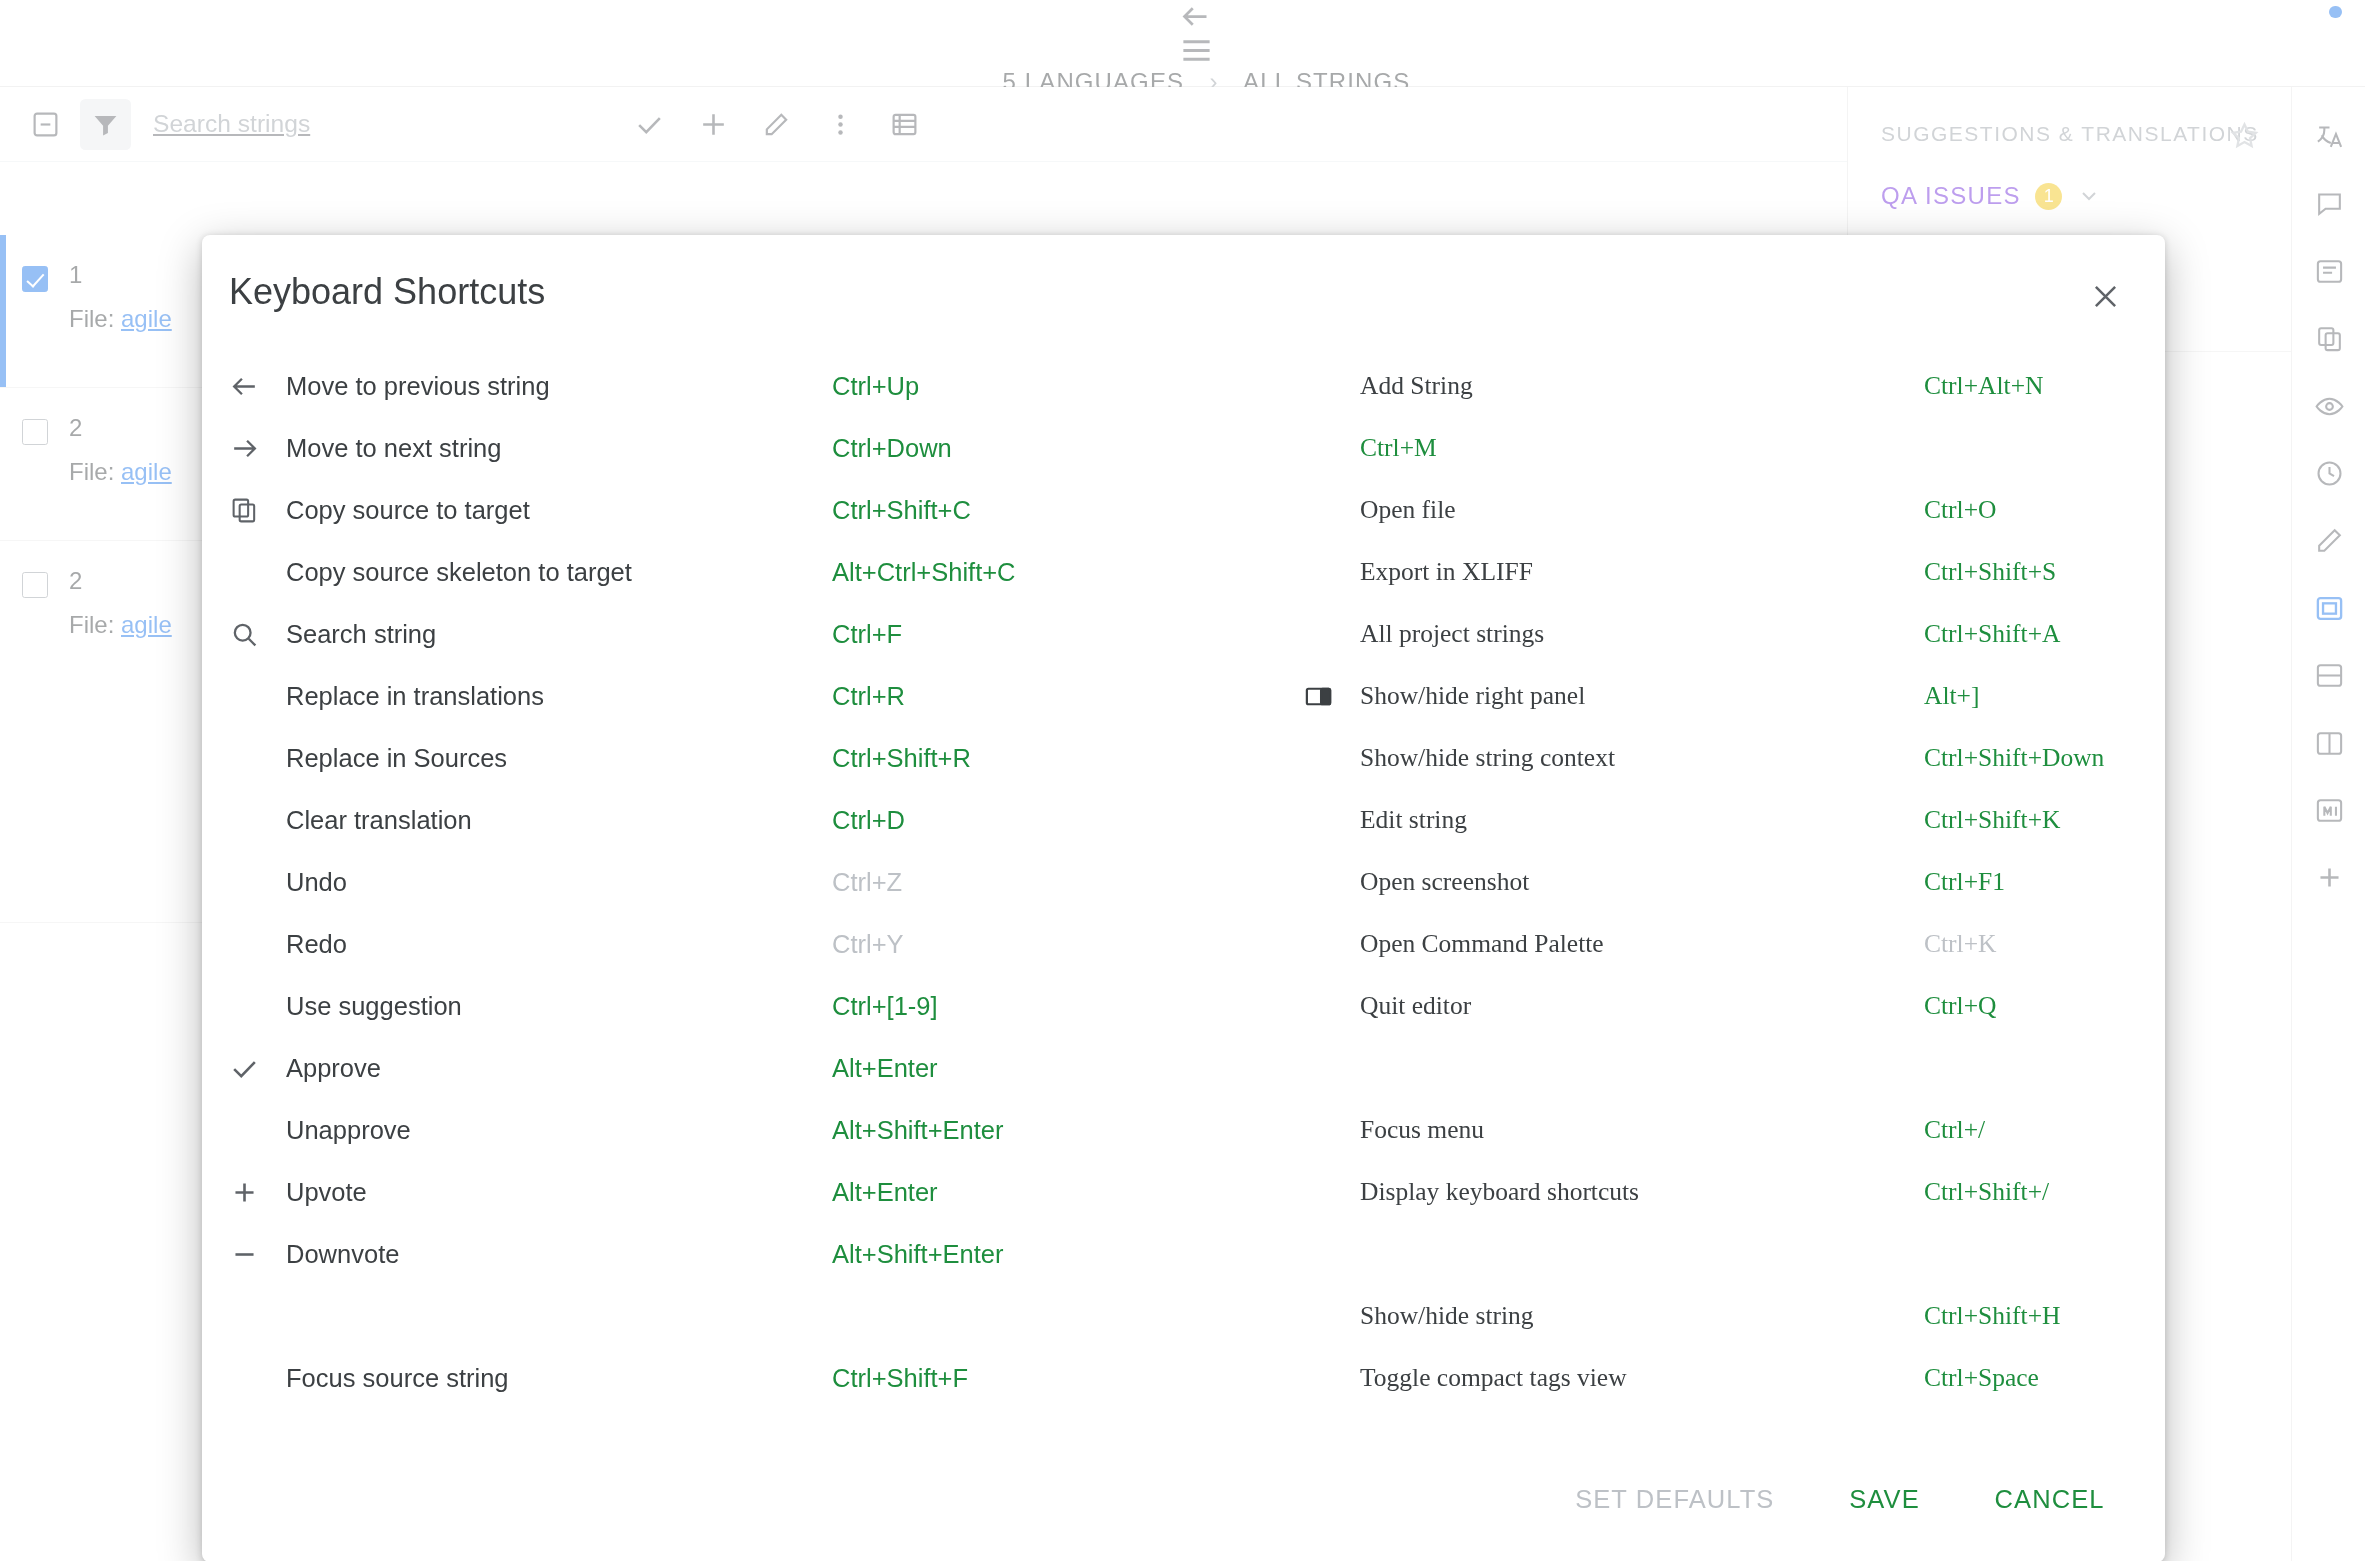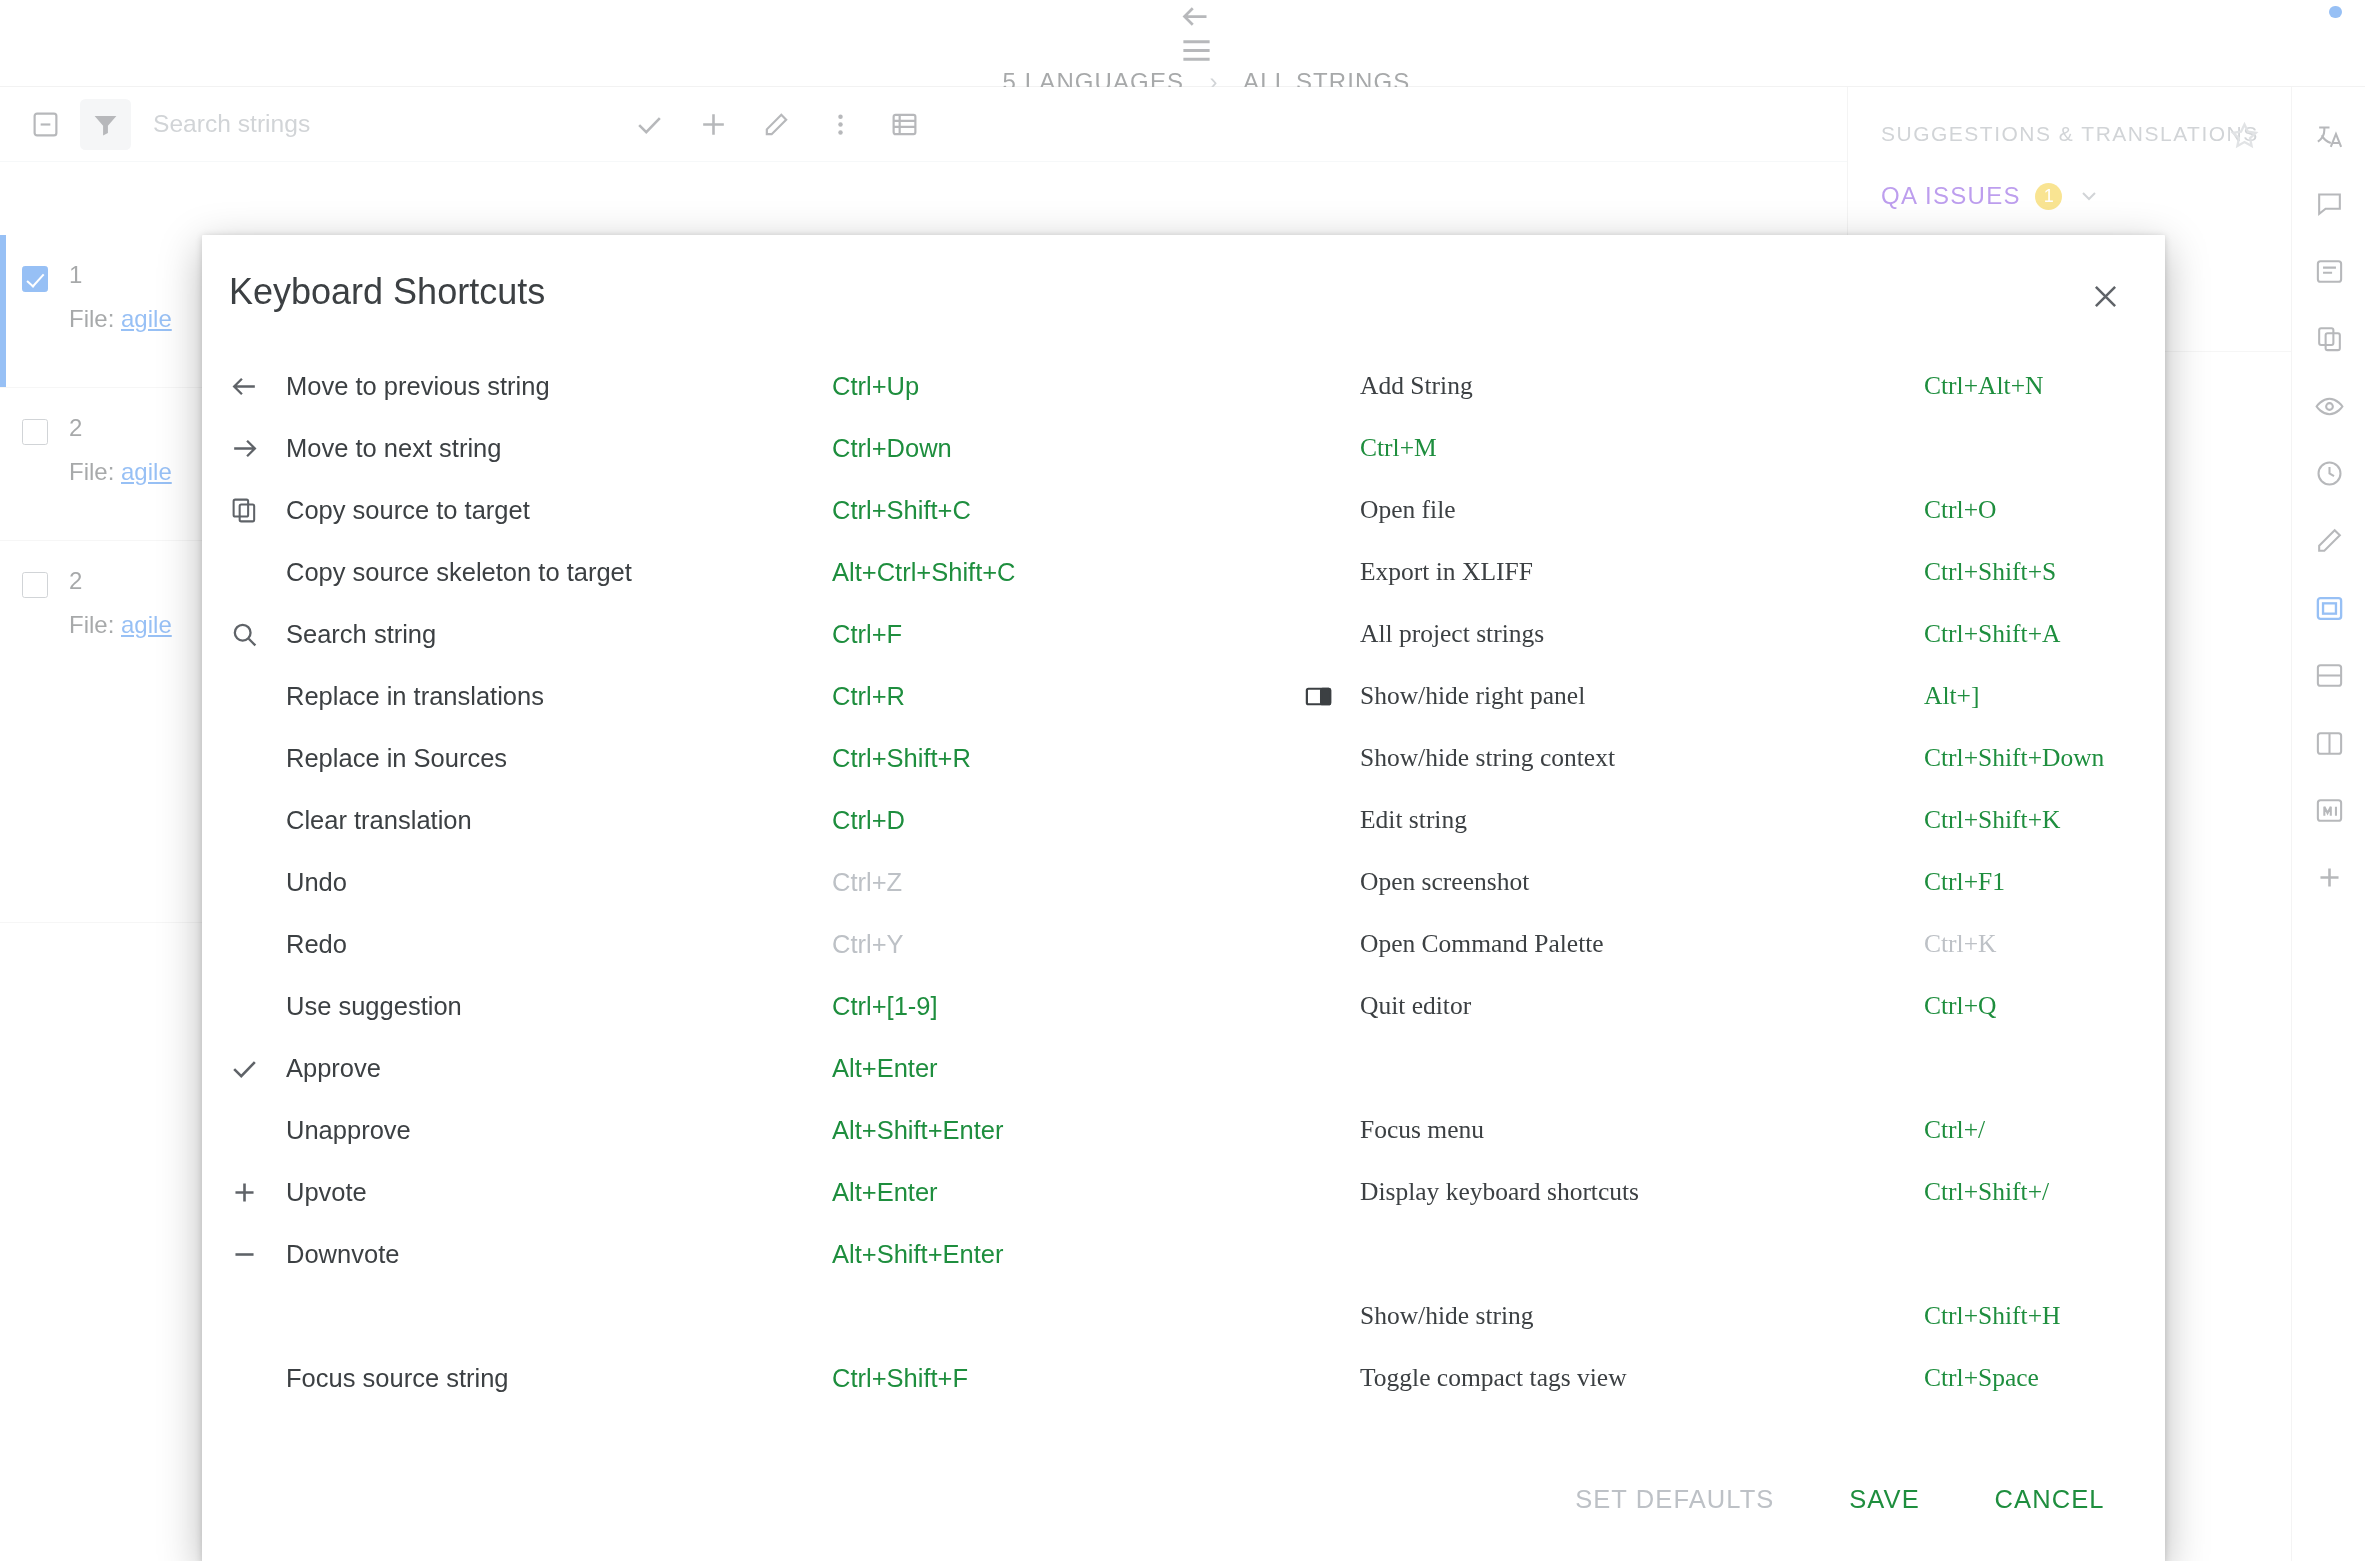--- a/index.html
+++ b/index.html
@@ -80,20 +80,21 @@
   }
   .tool-ic.boxed { background:#e8eaed; border-radius:5.5px; }
   .search-box {
     width: 473px; height: 51px; margin-left: 20px;
     display: flex; align-items: center;
   }
   .search-box input {
     width: 100%; height: 100%; border: none; outline: none;
     font-size: 24.6px; color: #5f6368; background: transparent;
     font-family: "Liberation Sans", sans-serif;
+    text-decoration: underline;
   }
   .search-box input::placeholder { color: #9aa0a6; }
   .toolbar .gap { width: 12.7px; }
 
   
   .tbl-head {
     position: absolute; top: 162px; left: 0; width: 1847px; height: 73px;
     display: flex; align-items: center; color: #5f6368; font-size: 23px;
     border-bottom: 0.9px solid #e6e6e6; background: #fff;
   }
@@ -158,21 +159,21 @@
   .overlay {
     position: absolute; inset: 0; background: rgba(255,255,255,0.55);
   }
 
   
   .modal {
     position: absolute; left: 202px; top: 235px;
     width: 1963px; height: 1327px;
     background: #fff;
     box-shadow: 0 12.7px 44px rgba(0,0,0,.28), 0 1.8px 7.3px rgba(0,0,0,.16);
-    border-radius: 1px;
+    border-radius: 8px;
   }
   .modal-title {
     position: absolute; left: 27px; top: 36px;
     font-size: 36px; color: #3c4043;
   }
   .modal-close {
     position: absolute; right: 36px; top: 38px;
     width: 47px; height: 47px; display:flex; align-items:center; justify-content:center;
     color:#5f6368;
   }

